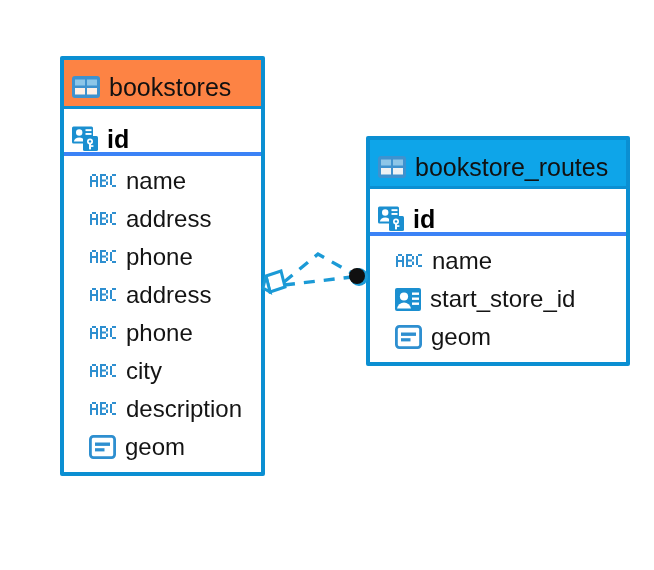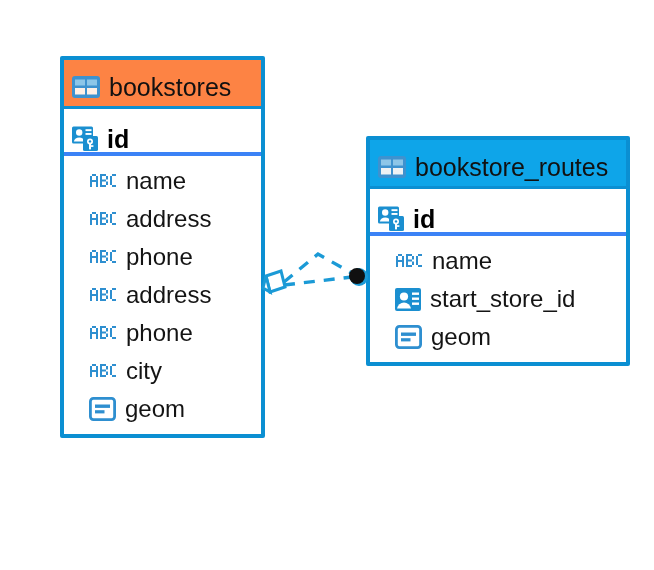--- a/index.html
+++ b/index.html
@@ -278,20 +278,42 @@
                 <rect x="17" y="8.5" width="2" height="3.5"></rect>
                 <rect x="21" y="3" width="2" height="9"></rect>
                 <rect x="23" y="1" width="4" height="2"></rect>
                 <rect x="23" y="12" width="4" height="2"></rect>
               </g>
             </svg>
           </span>
           <span class="field-label">city</span>
         </div>
         <div class="field-row">
+          <span class="icon icon-abc">
+            <svg viewBox="0 0 28 17" width="28" height="17">
+              <g fill="#2e8fd0">
+                <rect x="1" y="3" width="2" height="11"></rect>
+                <rect x="7" y="3" width="2" height="11"></rect>
+                <rect x="3" y="1" width="4" height="2"></rect>
+                <rect x="3" y="7" width="4" height="2"></rect>
+                <rect x="11" y="1" width="2" height="13"></rect>
+                <rect x="13" y="1" width="4" height="2"></rect>
+                <rect x="13" y="6.5" width="4" height="2"></rect>
+                <rect x="13" y="12" width="4" height="2"></rect>
+                <rect x="17" y="3" width="2" height="3.5"></rect>
+                <rect x="17" y="8.5" width="2" height="3.5"></rect>
+                <rect x="21" y="3" width="2" height="9"></rect>
+                <rect x="23" y="1" width="4" height="2"></rect>
+                <rect x="23" y="12" width="4" height="2"></rect>
+              </g>
+            </svg>
+          </span>
+          <span class="field-label">description</span>
+        </div>
+        <div class="field-row">
           <span class="icon icon-geom">
             <svg viewBox="0 0 27 24" width="27" height="24">
               <rect x="1.4" y="1.4" width="24.2" height="21.2" rx="3" fill="#ffffff" stroke="#2e8fd0" stroke-width="2.8"></rect>
               <rect x="6" y="7.5" width="15" height="3.4" fill="#2e8fd0"></rect>
               <rect x="6" y="13.2" width="9.5" height="3.2" fill="#2e8fd0"></rect>
             </svg>
           </span>
           <span class="field-label">geom</span>
         </div>
       </div>

